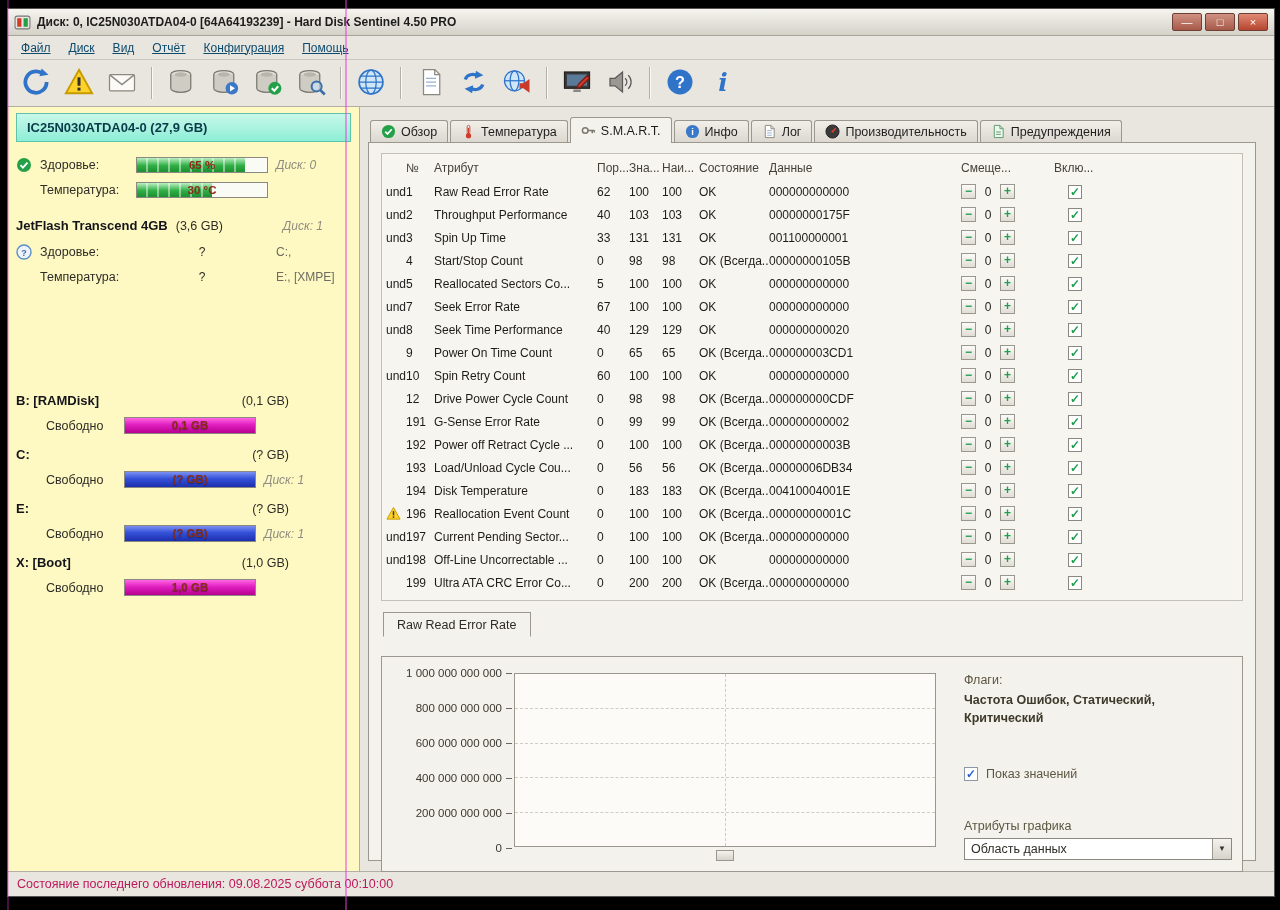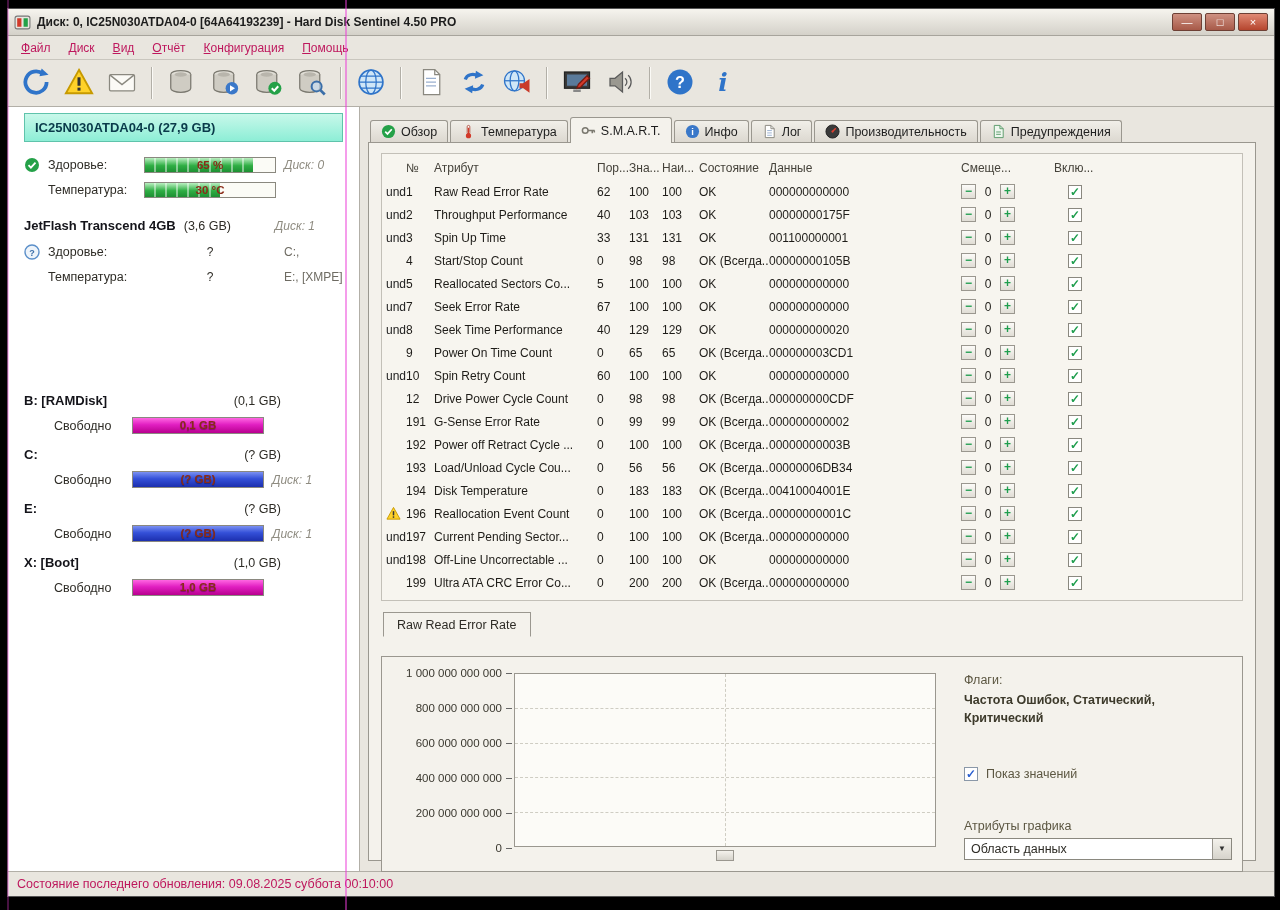--- a/index.html
+++ b/index.html
@@ -17,32 +17,32 @@
   .title-text { font-weight:bold; color:#1c1c1c; white-space:nowrap; overflow:hidden; }
   .win-btns { margin-left:auto; display:flex; gap:3px; }
   .win-btn { width:30px; height:18px; border:1px solid #6e4035; border-radius:2px;
              background:linear-gradient(#cf9182,#a75948); color:#fff; font-size:11px;
              line-height:15px; text-align:center; cursor:default; }
   .win-btn.close { background:linear-gradient(#e08a74,#b5452e); }
 
   
   .menubar { height:24px; display:flex; align-items:center; padding:0 4px;
              background:#e9e6df; border-bottom:1px solid #c9c6be; }
-  .menu-item { padding:3px 9px; color:#be185d; }
+  .menu-item { padding:3px 9px; color:#0c4a6e;text-decoration:underline; }
   .toolbar { height:47px; display:flex; align-items:center; padding:2px 8px; gap:3px;
              background:#e9e6df; border-bottom:1px solid #b2afa7; }
   .tb-btn { width:40px; height:40px; background:transparent; border:1px solid transparent;
             display:flex; align-items:center; justify-content:center; }
   .tb-btn svg { width:30px; height:30px; }
   .tb-sep { width:2px; height:32px; border-left:1px solid #b2afa7; border-right:1px solid #fbfaf6; margin:0 6px; }
 
   
   .main { flex:1; display:flex; min-height:0; }
-  .sidebar { width:352px; border-right:1px solid #b2afa7; background:#ffffff;
-             padding:6px 16px; overflow:hidden; }
+  .sidebar { width:352px; border-right:1px solid #b2afa7; background:#fef9c3;
+             padding:6px 8px; overflow:hidden; }
   .content { flex:1; display:flex; flex-direction:column; padding:8px 18px 10px 8px; min-width:0; }
 
   
   .disk-header { background:linear-gradient(#c8f8ea,#8deed6); border:1px solid #5fc3ab;
                  color:#0a3a4a; font-weight:bold; font-size:13px; padding:6px 10px;
                  margin-bottom:10px; }
   .srow { display:grid; grid-template-columns:24px 96px 132px 1fr; align-items:center; height:25px; }
   .srow .icon svg { width:16px; height:16px; display:block; }
   .slabel { font-size:12.5px; color:#2e2c26; }
   .sbar { height:16px; border:1px solid #8a887f; background:#fbfbf6; position:relative; }

